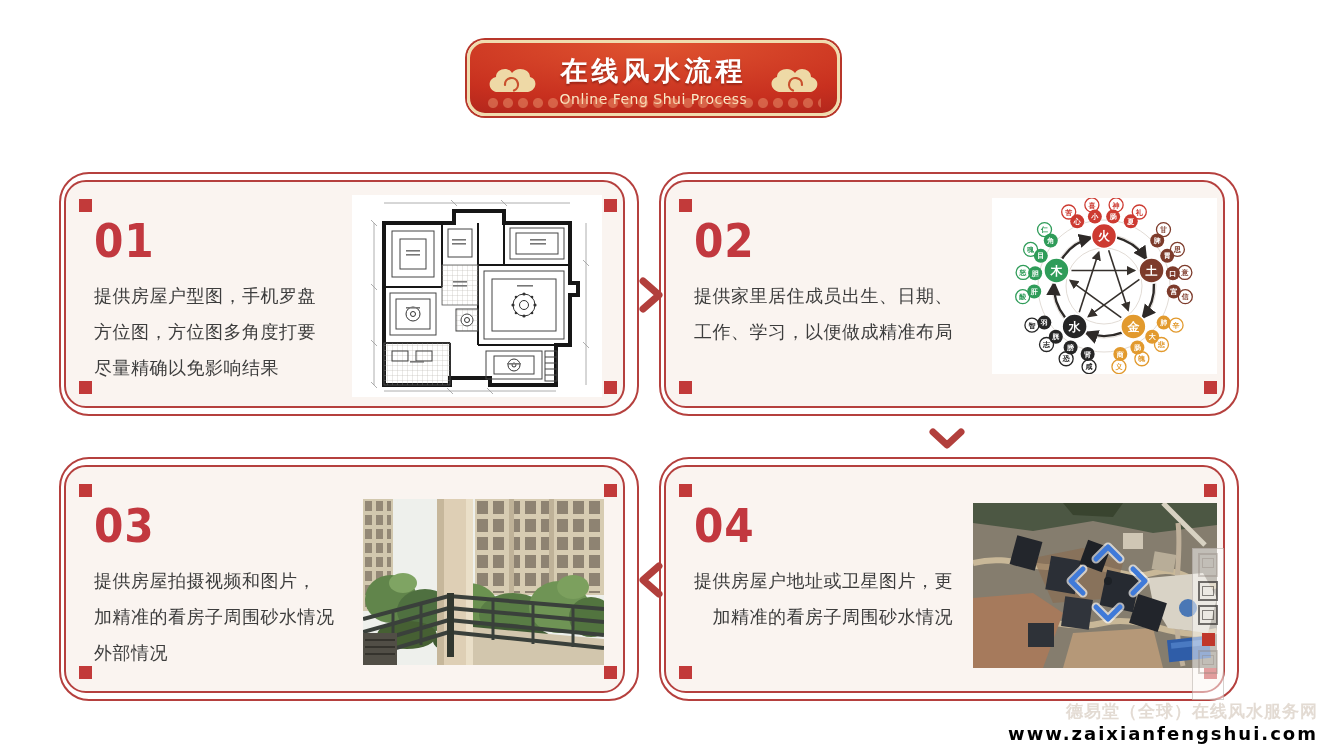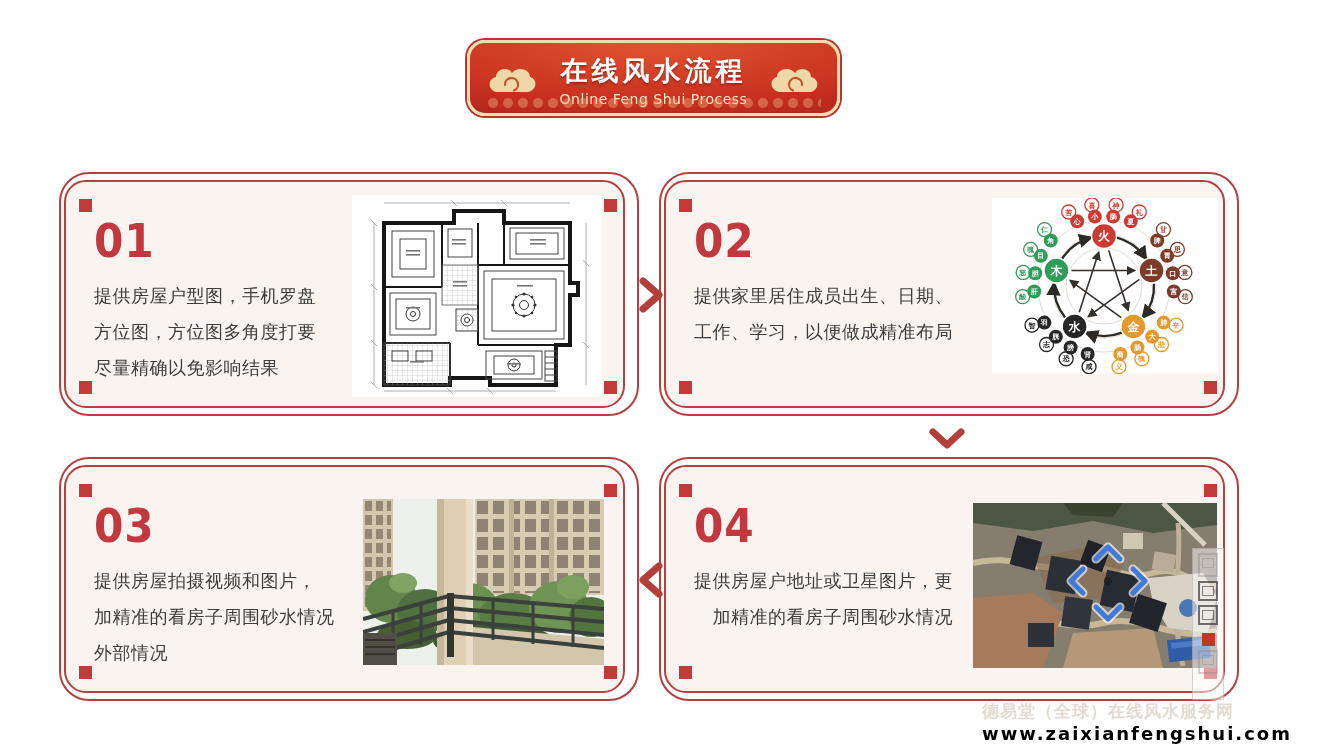--- a/index.html
+++ b/index.html
@@ -54,21 +54,21 @@
   .seal{position:absolute;left:1192px;top:548px;width:32px;height:152px;
         background:rgba(255,255,255,.5);border:1px solid rgba(140,130,120,.35);
         box-sizing:border-box;display:flex;flex-direction:column;align-items:center;gap:4px;padding-top:4px;}
   .seal .cell{width:20px;height:20px;border:2px solid rgba(45,42,40,.65);box-sizing:border-box;}
   .seal .cell.faint{border-color:rgba(140,130,120,.35);height:24px;}
   .seal .cell .in{width:10px;height:8px;margin:3px auto;border:1px solid rgba(45,42,40,.55);}
   .seal .cell.faint .in{border-color:rgba(140,130,120,.35);}
   .seal .stamp{width:13px;height:13px;background:#c0372b;margin-top:4px;}
 
   
-  .footer{position:absolute;right:26px;bottom:4px;text-align:left;color:#e3dbd3;font-weight:bold;}
+  .footer{position:absolute;right:0;bottom:4px;text-align:right;color:#e3dbd3;font-weight:bold;}
   .footer .f1{font-size:17px;letter-spacing:1px;}
   .footer .f2{font-size:18px;letter-spacing:2px;color:#000000;}
 </style>
 </head>
 <body>
 
 <div class="stage">
 
   <div class="banner">
     <svg class="banner-cloud left" width="52" height="34" viewBox="0 0 52 34">

